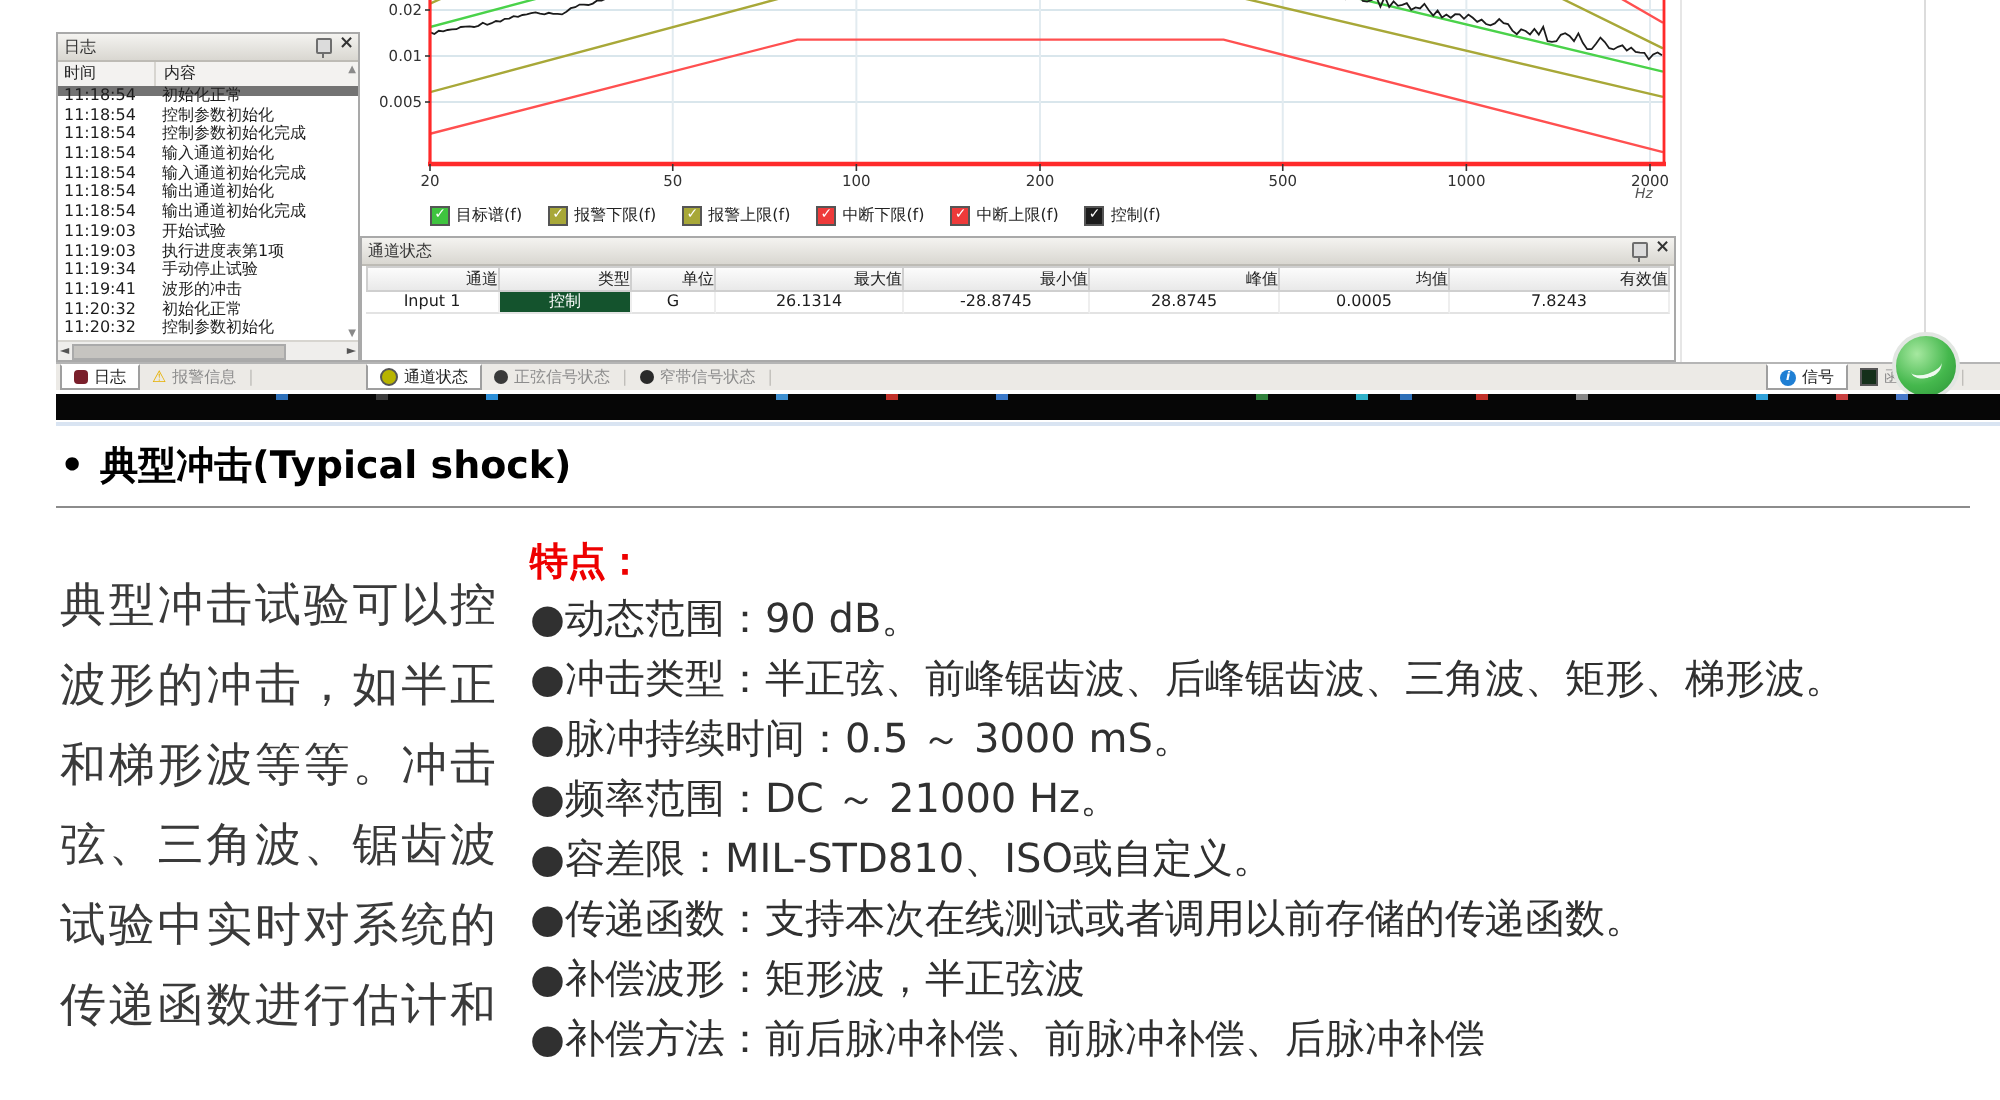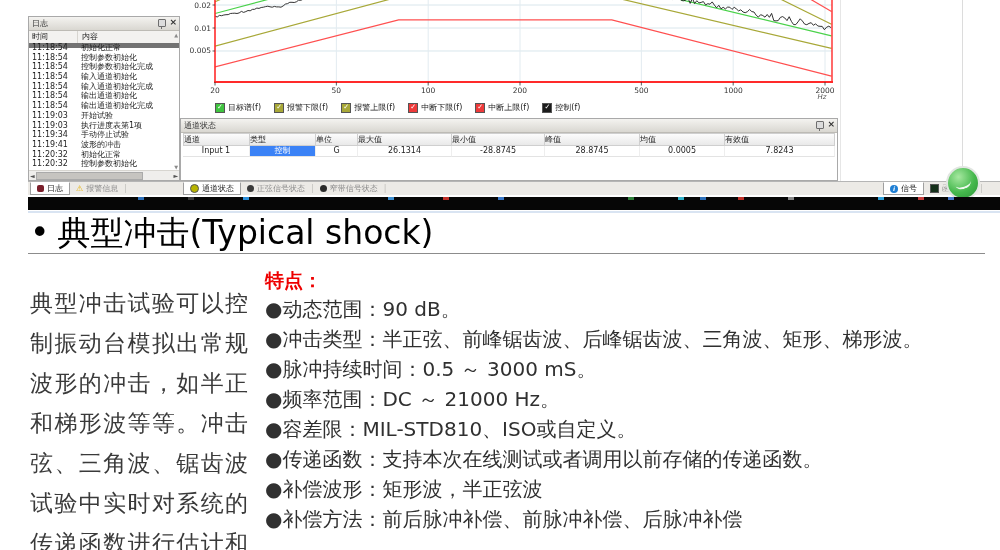--- a/index.html
+++ b/index.html
@@ -31,26 +31,26 @@
   
   .chart-area{position:absolute;left:183px;top:0;width:657px;height:100px;}
   .legend{position:absolute;left:215px;top:102px;display:flex;gap:13px;font-size:8px;color:#222;align-items:center;}
   .lg-item{display:inline-flex;align-items:center;gap:3px;}
   .lg-box{width:8px;height:8px;border:1px solid #555;display:inline-flex;align-items:center;justify-content:center;}
   .lg-check{color:#fff;font-size:7px;line-height:7px;font-weight:bold;}
   
   .chan-panel{left:180px;top:118px;width:658px;height:63px;}
   .chan-table{position:absolute;left:2px;top:14px;right:2px;}
   .chan-hdr,.chan-row{display:grid;grid-template-columns:67px 66px 42px 94px 93px 95px 85px 1fr;}
-  .chan-hdr>span{height:11px;line-height:11px;font-size:8px;text-align:left;background:linear-gradient(#fcfcfc,#e9e9e9);
+  .chan-hdr>span{height:11px;line-height:11px;font-size:8px;text-align:right;background:linear-gradient(#fcfcfc,#e9e9e9);
                  border:1px solid #cfcfcf;border-left:none;color:#222;overflow:hidden;}
   .chan-hdr>span:first-child{border-left:1px solid #cfcfcf;}
   .chan-row>span{height:10px;line-height:10px;font-size:8px;text-align:center;border-bottom:1px solid #e3e3e3;
                  border-right:1px solid #eee;color:#1d1d1d;overflow:hidden;}
-  .cell-type{background:#3b82f6;color:#fff !important;}
+  .cell-type{background:#14532d;color:#fff !important;}
   
   .tabstrip{position:absolute;left:28px;top:181px;width:972px;height:14px;background:#eceae6;border-top:1px solid #b5b5b5;box-sizing:border-box;}
   .tabgroup{position:absolute;top:0;display:flex;align-items:stretch;height:13px;}
   .tab{display:inline-flex;align-items:center;gap:3px;padding:0 6px;font-size:8px;color:#8c8c8c;white-space:nowrap;}
   .tab.active{background:#fff;border:1px solid #9f9f9f;border-top:1px solid #fff;color:#222;}
   .tab-sep{color:#bfbdb9;font-size:8px;line-height:13px;}
   .ic-circle{width:7px;height:7px;border-radius:50%;display:inline-block;}
   .ic-log{width:7px;height:7px;border-radius:2px;background:#7a1f2b;display:inline-block;}
   .ic-warn{color:#e6b000;font-size:8px;line-height:8px;}
   .ic-info{width:8px;height:8px;border-radius:50%;background:#1f7fd4;color:#fff;font-size:6px;line-height:8px;
@@ -61,21 +61,21 @@
   .badge{position:absolute;left:946px;top:166px;width:34px;height:34px;border-radius:50%;
          background:radial-gradient(circle at 35% 30%,#a6e8a0,#45b84d 55%,#2b9337);
          border:2px solid #e2e6e2;box-sizing:border-box;z-index:3;}
   .badge::after{content:"";position:absolute;left:7px;top:10px;width:16px;height:9px;
                 border-bottom:2px solid rgba(255,255,255,.9);border-radius:50%;transform:rotate(-18deg);}
   
   .taskbar{position:absolute;left:28px;top:197px;width:972px;height:13px;background:#060606;z-index:4;}
   .taskbar span{position:absolute;top:0;height:3px;width:6px;display:block;}
   .blueline{position:absolute;left:28px;top:211px;width:972px;height:2px;background:#d9e4f2;}
   
-  .heading{position:absolute;left:30px;top:216px;font-size:33px;font-weight:normal;color:#000;line-height:34px;letter-spacing:0px;}
+  .heading{position:absolute;left:30px;top:216px;font-size:19px;font-weight:bold;color:#000;line-height:34px;letter-spacing:0px;}
   .heading .dot{margin-right:8px;}
   .rule{position:absolute;left:28px;top:253px;width:957px;height:1px;background:#8c8c8c;}
   .intro{position:absolute;left:30px;top:283px;width:218px;font-size:23px;line-height:40px;color:#3a3a3a;}
   .intro-line{text-align:justify;text-align-last:justify;}
   .features-title{position:absolute;left:265px;top:268px;font-size:19px;font-weight:bold;color:#ee0000;}
   .features{position:absolute;left:265px;top:294px;width:730px;font-size:20px;line-height:30px;color:#303030;}
   .feature-line{white-space:nowrap;}
 </style>
 </head>
 <body>
@@ -345,21 +345,20 @@
   </div>
   <div class="blueline"></div>
 
   <div class="heading">
     <span class="dot">•</span><span>典型冲击(Typical shock)</span>
   </div>
   <div class="rule"></div>
 
   <div class="intro">
     <div class="intro-line">典型冲击试验可以控</div>
-    <div class="intro-line">制振动台模拟出常规</div>
     <div class="intro-line">波形的冲击，如半正</div>
     <div class="intro-line">和梯形波等等。冲击</div>
     <div class="intro-line">弦、三角波、锯齿波</div>
     <div class="intro-line">试验中实时对系统的</div>
     <div class="intro-line">传递函数进行估计和</div>
   </div>
 
   <div class="features-title">特点：</div>
   <div class="features">
     <div class="feature-line">●动态范围：90 dB。</div>

